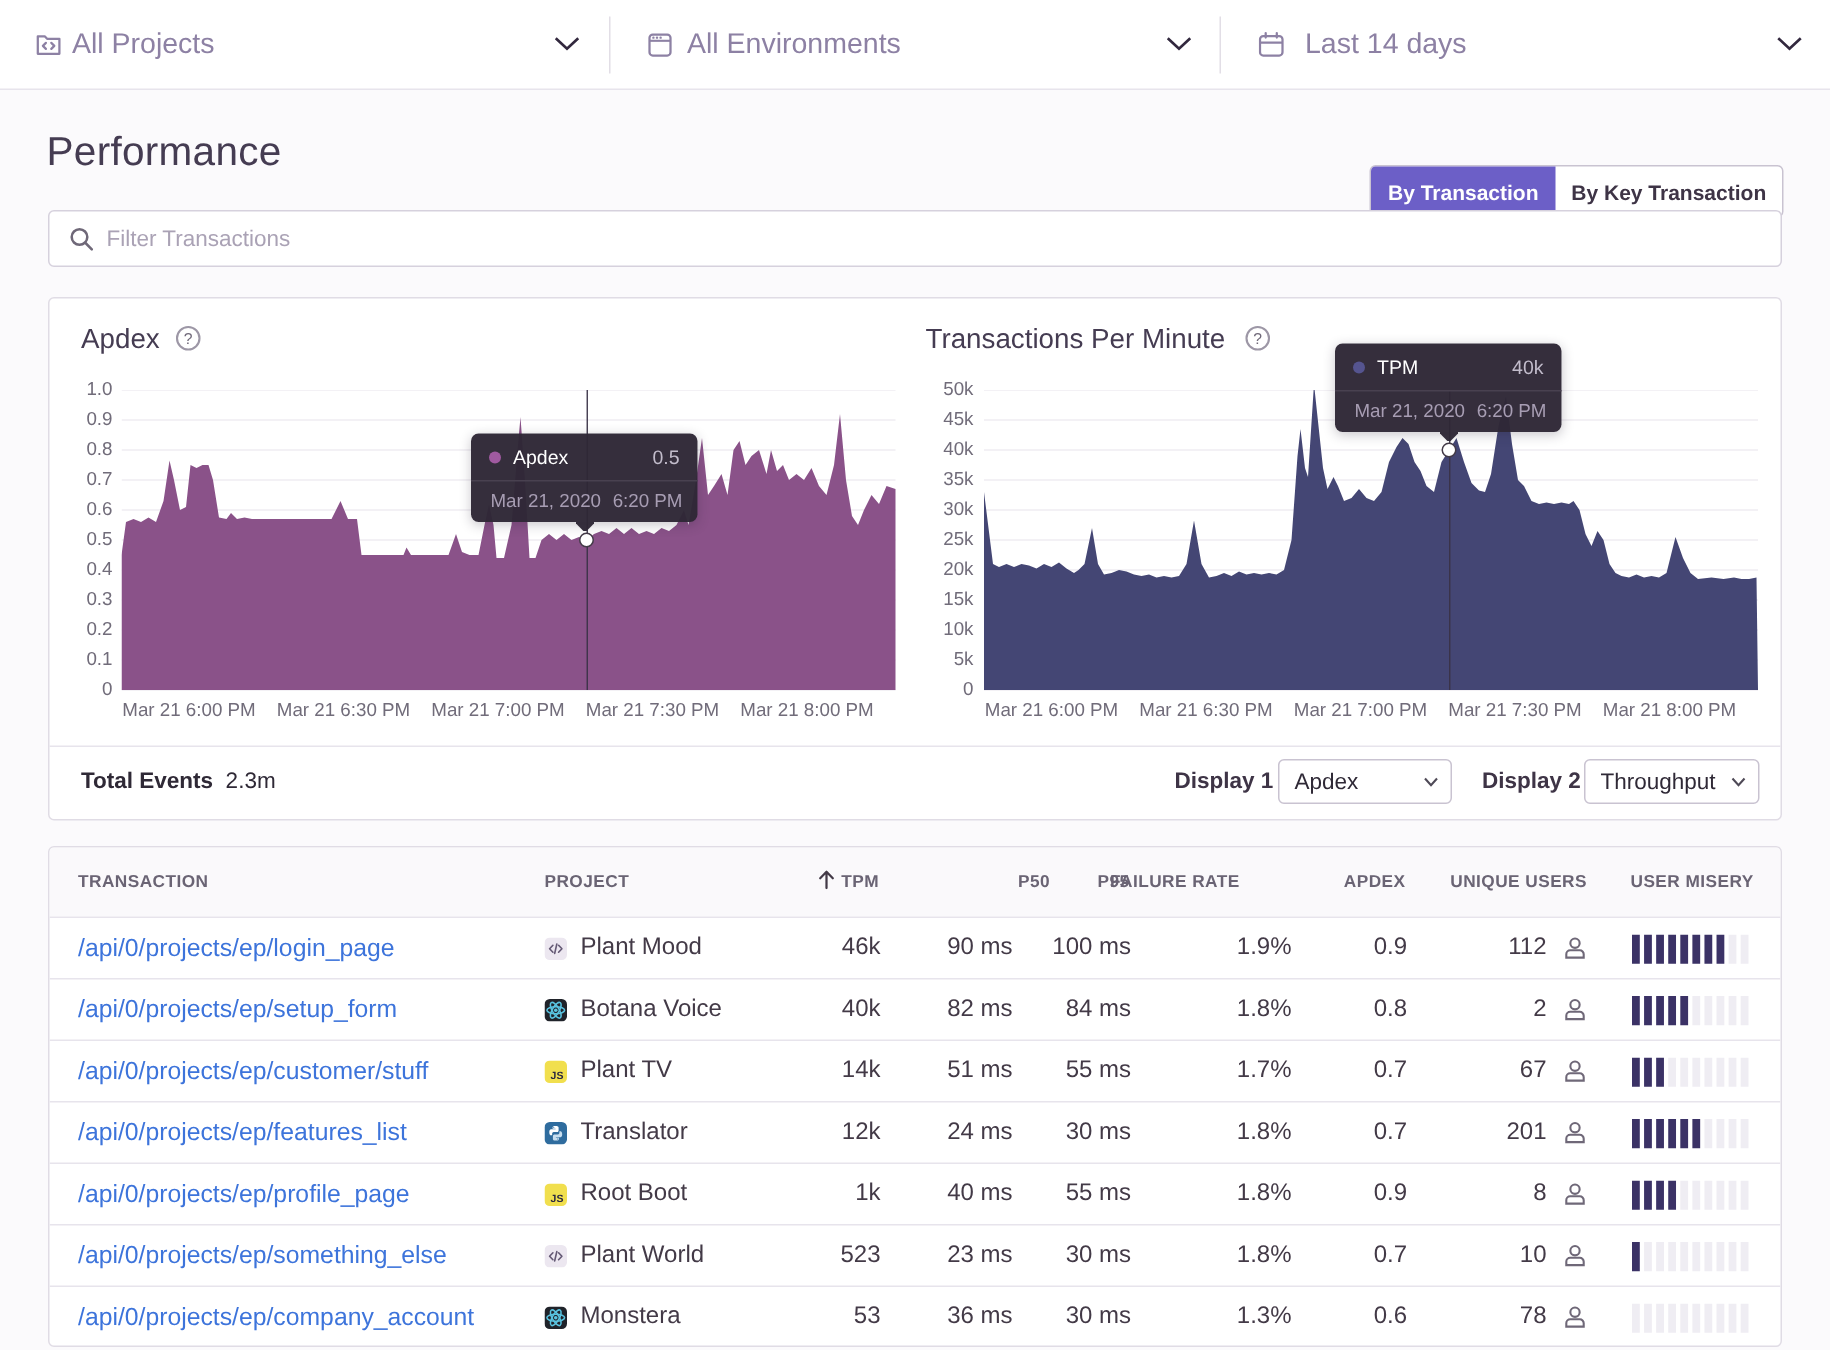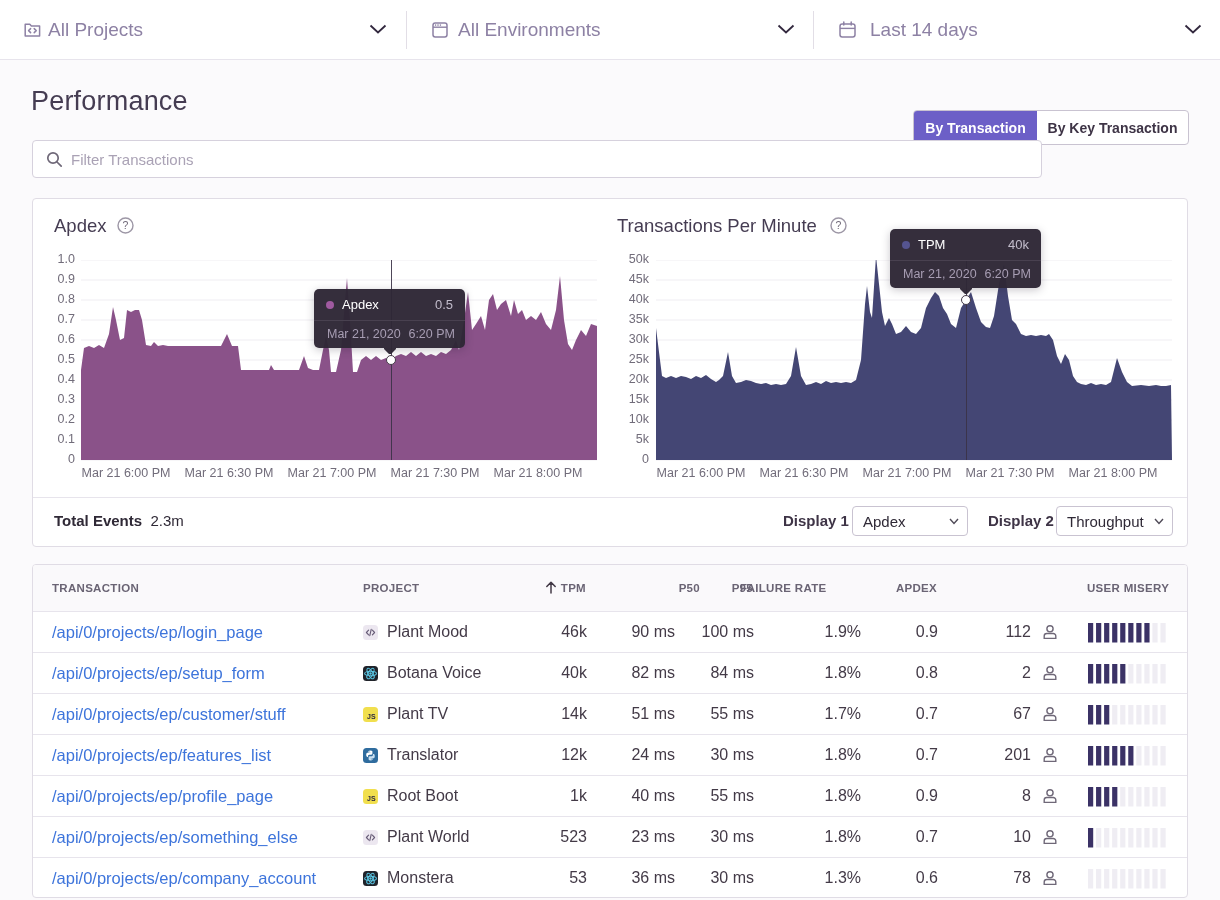--- a/index.html
+++ b/index.html
@@ -6,21 +6,21 @@
 font-family:"Liberation Sans",sans-serif;color:#2f2936;}
 .abs{position:absolute;}
 #topbar{position:absolute;left:0;top:0;width:1220px;height:60px;background:#fff;border-bottom:1px solid #e7e4ec;}
 .tbtext{font-size:19px;color:#8d81a4;}
 .tbdiv{position:absolute;top:11px;height:38px;width:1px;background:#e2dee6;}
 .chev{stroke:#32283e;stroke-width:1.8;fill:none;}
 h1{position:absolute;left:31px;top:86px;font-size:27px;font-weight:400;color:#453c52;letter-spacing:0.2px;}
 #seg{position:absolute;left:913px;top:87px;width:276px;height:35px;border:1px solid #c9c3d1;border-radius:4px;background:#fff;display:flex;margin-top:23px;}
 #seg .b1{width:123px;background:#6c5fc7;color:#fff;border-radius:3px 0 0 3px;font-weight:700;font-size:14px;display:flex;align-items:center;justify-content:center;}
 #seg .b2{flex:1;color:#3e3446;font-weight:700;font-size:14px;display:flex;align-items:center;justify-content:center;}
-#search{position:absolute;left:32px;top:140px;width:1010px;height:38px;background:#fff;border:1px solid #d6d1dd;border-radius:4px;}
+#search{position:absolute;left:32px;top:140px;width:1156px;height:38px;background:#fff;border:1px solid #d6d1dd;border-radius:4px;}
 #search .ph{position:absolute;left:38px;top:10px;font-size:15px;color:#aaa2b5;}
 #panel{position:absolute;left:32px;top:198px;width:1156px;height:349px;background:#fff;border:1px solid #e0dce5;border-radius:4px;}
 .ctitle{position:absolute;font-size:18.5px;color:#453c52;}
 .ylab{position:absolute;width:40px;text-align:right;font-size:12.5px;color:#716c7a;}
 .xlab{position:absolute;width:110px;text-align:center;font-size:12.5px;color:#716c7a;}
 #pfoot{position:absolute;left:0px;top:298px;width:1154px;height:49px;border-top:1px solid #e7e4ec;}
 .sel{position:absolute;height:30px;background:#fff;border:1px solid #c9c3d1;border-radius:4px;font-size:15px;color:#2f2936;}
 #table{position:absolute;left:32px;top:564px;width:1156px;height:334px;background:#fff;border:1px solid #e0dce5;border-radius:4px;overflow:hidden;}
 .th{position:absolute;top:0;height:46px;line-height:47px;font-size:11.5px;font-weight:700;color:#6a6474;letter-spacing:0.3px;}
 #hdrbg{position:absolute;left:0;top:0;width:1154px;height:46px;background:#faf9fb;}
@@ -202,20 +202,21 @@
   <div id="hdrbg"></div>
   <div class="th" style="left:19px">TRANSACTION</div>
   <div class="th" style="left:330px">PROJECT</div>
   <div class="th" style="left:453px;width:100px;text-align:right"><svg style="vertical-align:-2px;margin-right:4px" width="12" height="13" viewBox="0 0 12 13">
         <path d="M6 12 V1.5 M1.8 5.5 L6 1.2 L10.2 5.5" fill="none" stroke="#433a47" stroke-width="1.5" stroke-linecap="round" stroke-linejoin="round"></path>
       </svg>TPM</div>
   <div class="th" style="left:567px;width:100px;text-align:right">P50</div>
   <div class="th" style="left:620px;width:100px;text-align:right">P95</div>
   <div class="th" style="left:707px;width:100px;text-align:left">FAILURE RATE</div>
   <div class="th" style="left:804px;width:100px;text-align:right">APDEX</div>
+  <div class="th" style="left:925px;width:100px;text-align:right">UNIQUE USERS</div>
   <div class="th" style="left:1054px;width:110px;">USER MISERY</div>
   <div class="row" style="top:46px">
   <div class="link">/api/0/projects/ep/login_page</div>
   <div class="picon"><svg width="15" height="15" viewBox="0 0 15 15">
           <rect width="15" height="15" rx="3.5" fill="#ece7f0"></rect>
           <path d="M5.6 5.2 L3.4 7.5 L5.6 9.8 M9.4 5.2 L11.6 7.5 L9.4 9.8 M8.2 4.4 L6.8 10.6" fill="none" stroke="#655a75" stroke-width="1.1" stroke-linecap="round" stroke-linejoin="round"></path>
         </svg></div>
   <div class="pname">Plant Mood</div>
   <div class="num" style="left:474px;width:80px">46k</div>
   <div class="num" style="left:562px;width:80px">90 ms</div>

